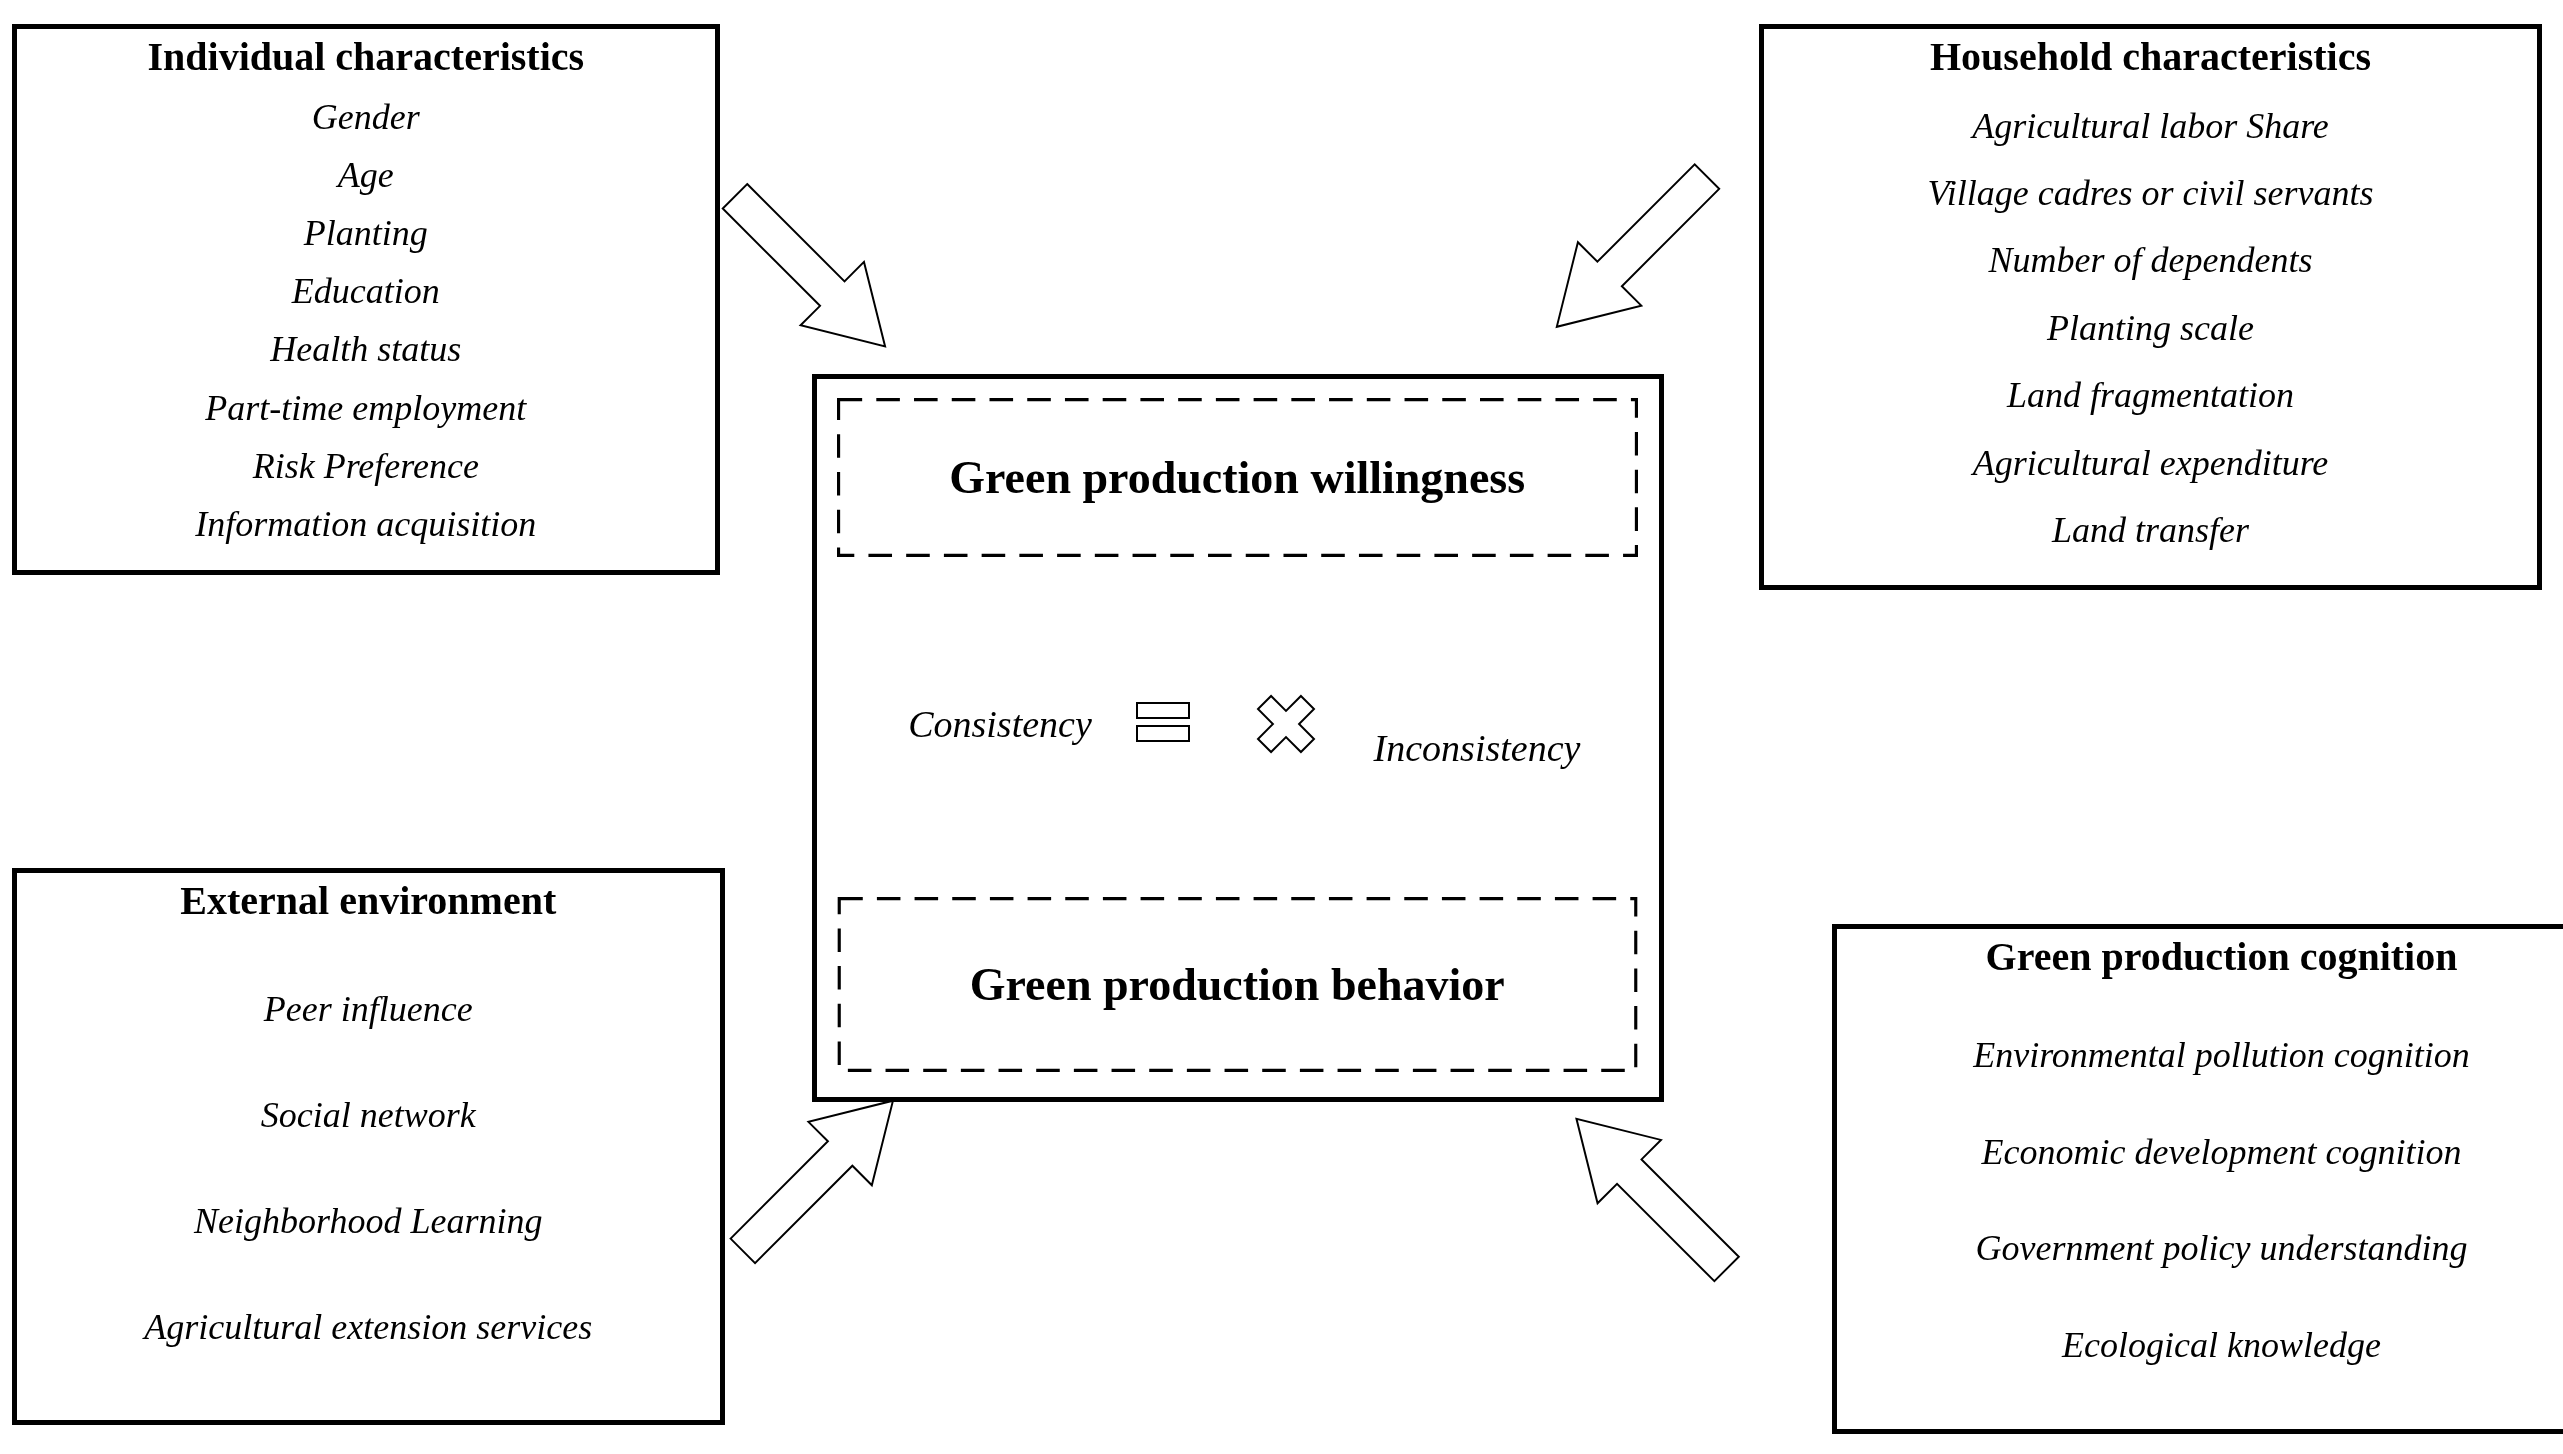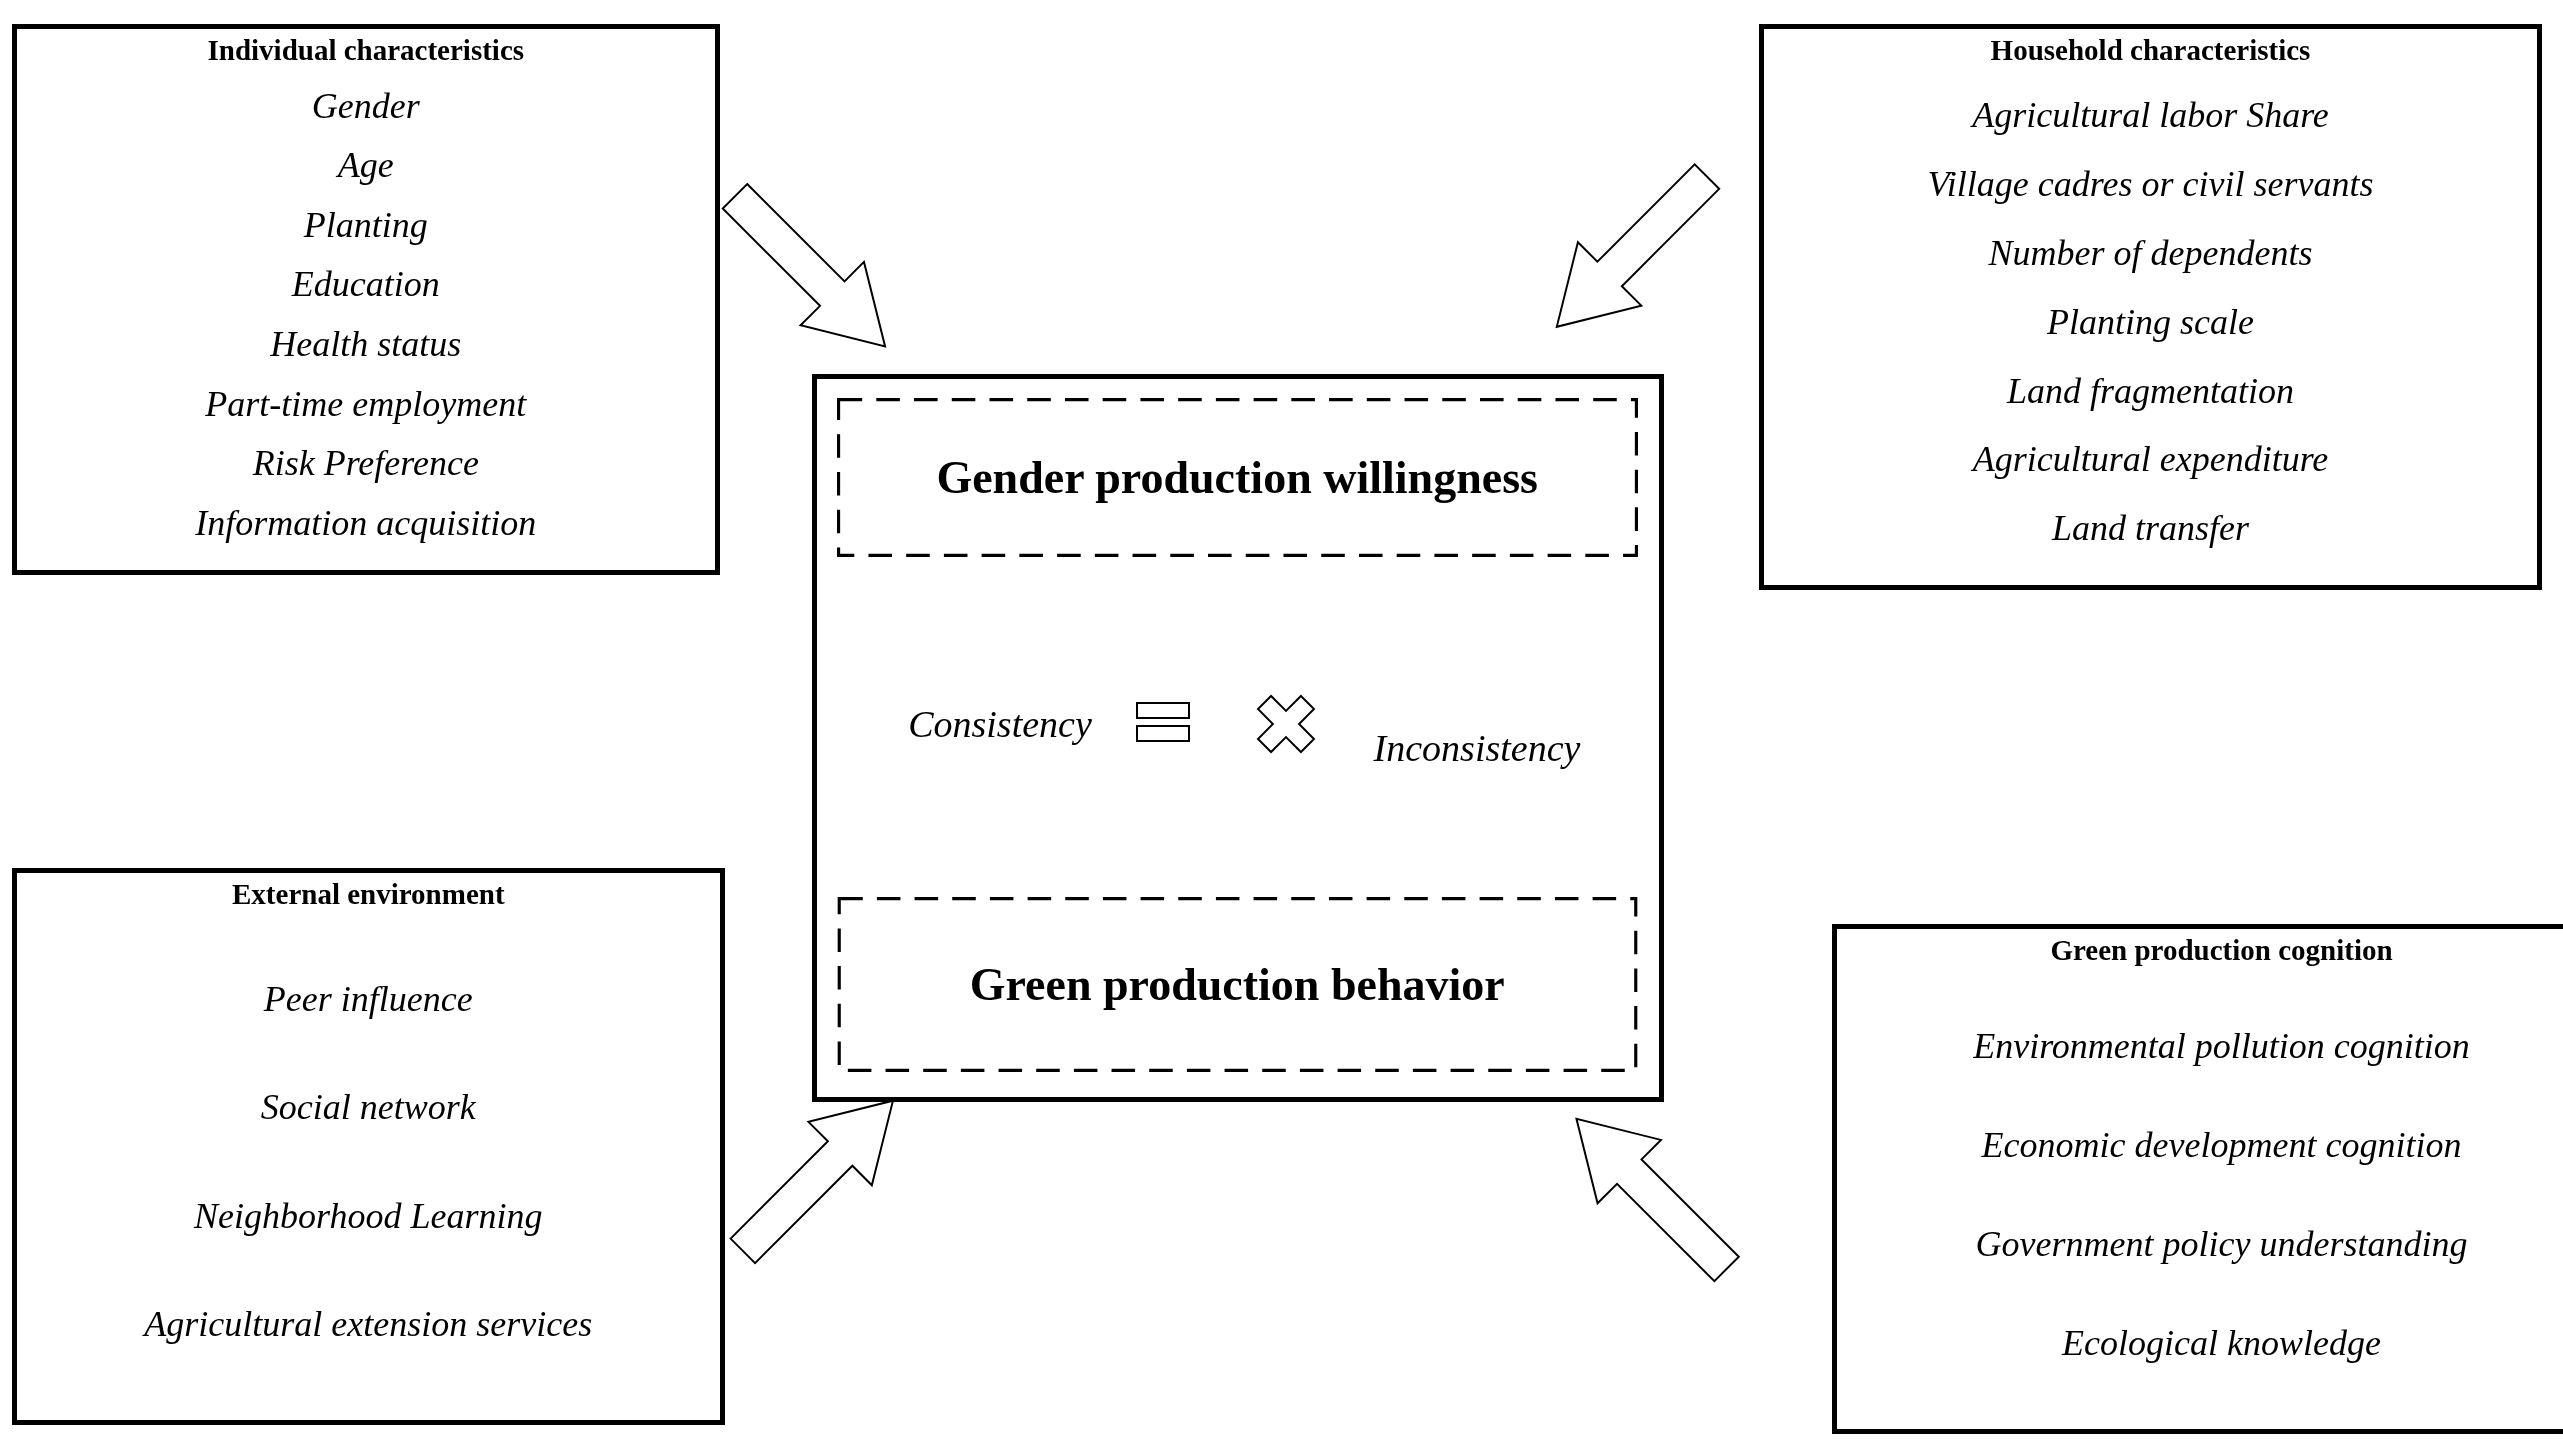--- a/index.html
+++ b/index.html
@@ -21,21 +21,21 @@
     justify-content: space-evenly;
     align-items: center;
     text-align: center;
     box-sizing: border-box;
     padding: 6.3px 9.4px;
   }
   #box-individual { left: 11.8px;   top: 23.6px;   width: 708px; height: 551px; }
   #box-household  { left: 1759px; top: 23.6px;   width: 783px; height: 566px; }
   #box-external   { left: 11.8px;   top: 868px; width: 713px; height: 557px; }
   #box-cognition  { left: 1832px; top: 924px; width: 779px; height: 510px; }
-  .box-title { font-weight: bold; font-size: 29px; line-height: 1.1; }
+  .box-title { font-weight: bold; font-size: 40px; line-height: 1.1; }
   .box-items {
     display: flex;
     flex-direction: column;
     justify-content: space-evenly;
     align-items: center;
     flex: 1 1 auto;
     width: 100%;
   }
   .box-item { font-style: italic; font-size: 36px; line-height: 1.1; text-align: right; }
 
@@ -165,21 +165,21 @@
     <g transform="translate(2100,1518) rotate(-135)">
       <polygon points="-135,-22 40,-22 40,-57 135,0 40,57 40,22 -135,22" fill="#fff" stroke="#000" stroke-width="2.5"></polygon>
     </g>
   </svg>
 
   <div id="center-box">
     <div class="dashed-box" id="willingness-box">
       <svg class="dash-frame" width="801" height="159" viewBox="0 0 1019 202">
         <rect x="2" y="2" width="1015" height="198" fill="none" stroke="#000" stroke-width="4" stroke-dasharray="30 18"></rect>
       </svg>
-      <span class="center-title">Gender production willingness</span>
+      <span class="center-title">Green production willingness</span>
     </div>
     <div class="dashed-box" id="behavior-box">
       <svg class="dash-frame" width="801" height="175" viewBox="0 0 1019 223">
         <rect x="2" y="2" width="1015" height="219" fill="none" stroke="#000" stroke-width="4" stroke-dasharray="30 18"></rect>
       </svg>
       <span class="center-title">Green production behavior</span>
     </div>
   </div>
 
   <div id="equals-symbol">

